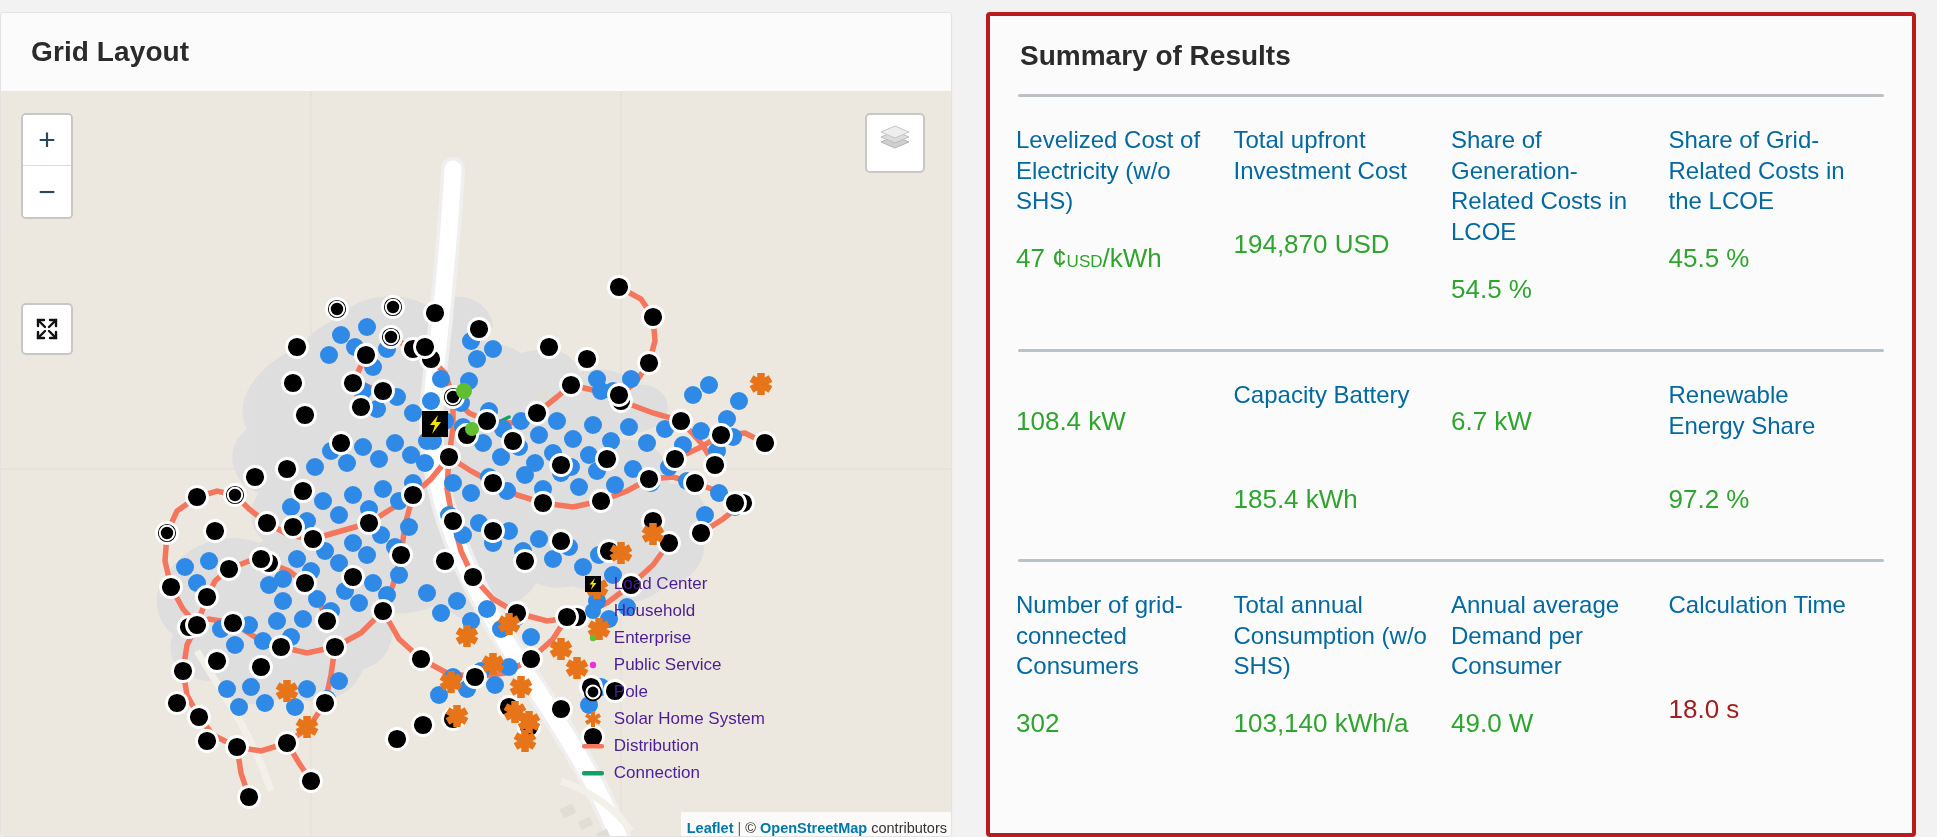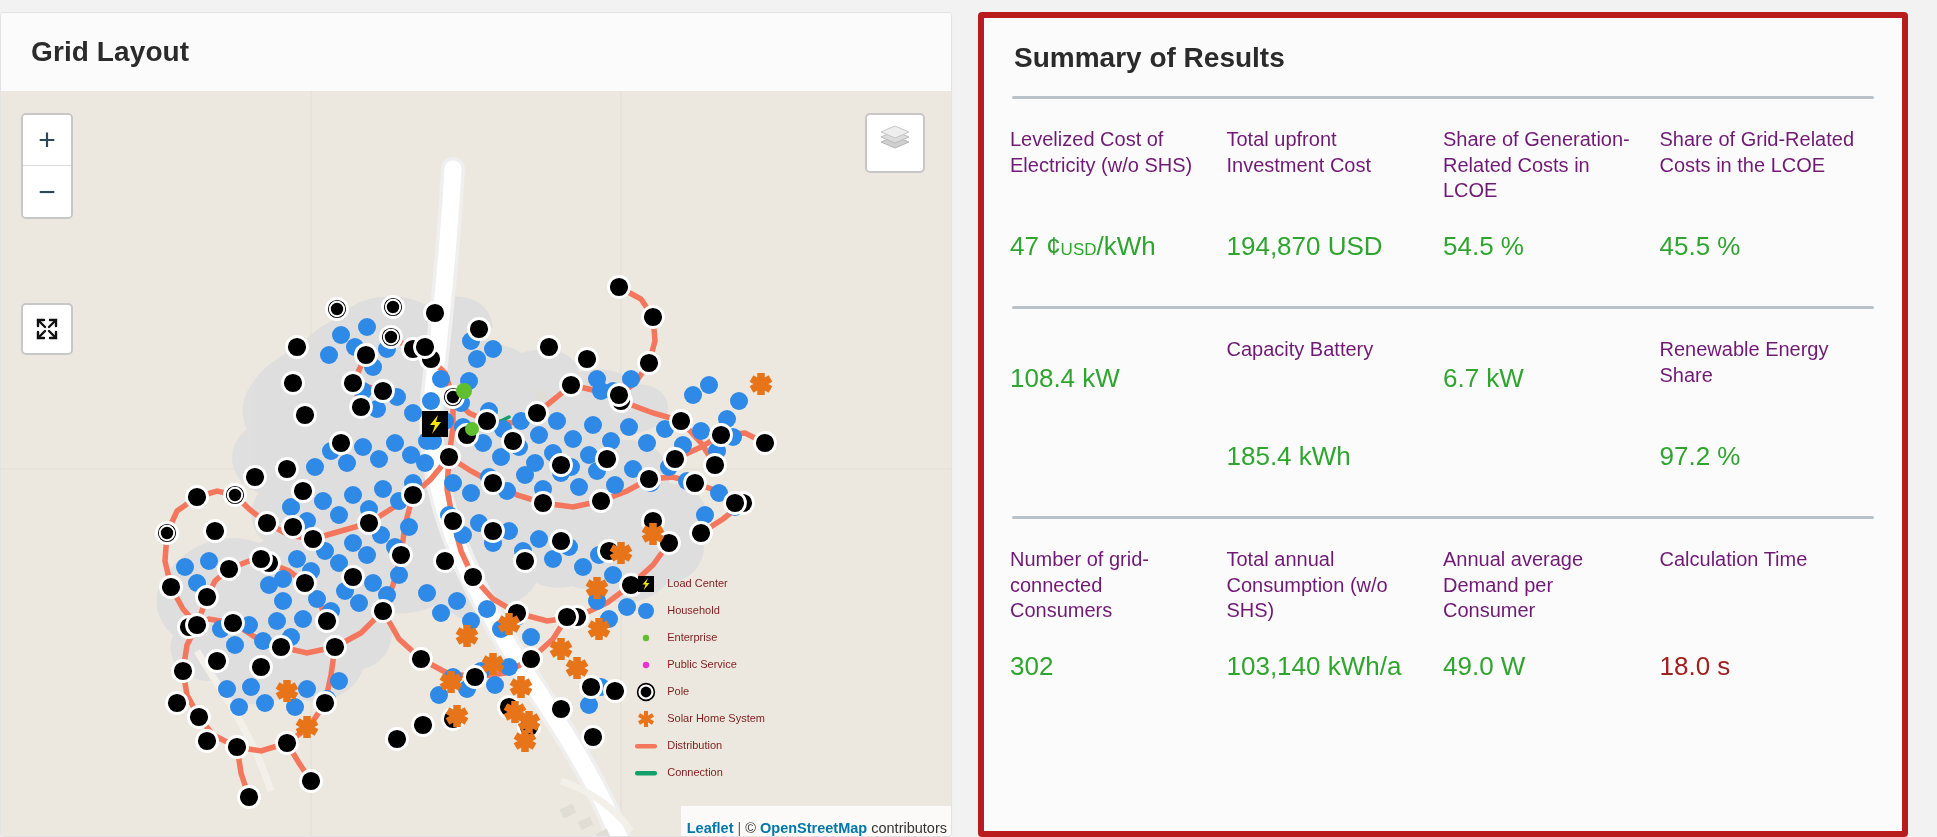--- a/index.html
+++ b/index.html
@@ -6,21 +6,21 @@
   html, body {
     width: 1937px; height: 837px;
     background: #f2f2f2;
     font-family: "Liberation Sans", sans-serif;
     overflow: hidden;
   }
   .page {
     position: relative;
     width: 1937px; height: 837px;
     display: flex;
-    gap: 26px;
+    gap: 34px;
     padding: 12px 0 0 0;
   }
 
   
   .map-card {
     position: relative;
     width: 952px; height: 825px;
     margin-left: 0px;
     background: #fbfbfb;
     border: 1px solid #e3e3e3;
@@ -83,72 +83,72 @@
     border-radius: 5px;
     display: flex; align-items: center; justify-content: center;
     z-index: 20; cursor: pointer;
   }
 
   
   .legend {
     position: absolute; right: 188px; bottom: 52px;
     z-index: 25;
     font-family: "Liberation Sans", sans-serif;
-    font-size: 11px; color: #7f1d1d;
+    font-size: 17px; color: #4c1d95;
     line-height: 1;
   }
   .legend-row {
     display: flex; align-items: center;
     height: 27px;
   }
   .legend-key {
     width: 30px; display: flex; align-items: center; justify-content: center;
     flex: 0 0 30px;
   }
   .legend-label { margin-left: 6px; white-space: nowrap; }
 
   .attribution {
     position: absolute; right: 0; bottom: 0;
     background: rgba(255,255,255,.78);
-    padding: 14px 6px 2px 6px;
+    padding: 8px 6px 2px 6px;
     font-size: 14.5px;
     color: #333;
     z-index: 25;
     font-family: "Liberation Sans", sans-serif;
   }
   .attribution a { color: #0078a8; text-decoration: none; font-weight: 700; }
   .attribution .sep { color:#666; font-weight:400; }
 
   
   .summary-card {
     position: relative;
     width: 930px; height: 825px;
     background: #fbfbfb;
-    border: 6px solid #b91c1c;
+    border: 4px solid #b91c1c;
     border-radius: 4px;
     box-shadow: 0 1px 2px rgba(0,0,0,.04);
     padding: 0 26px;
     overflow: hidden;
   }
   .summary-title {
     font-size: 28px; font-weight: 700; color: #2b2b2b;
     padding: 24px 0 0 4px;
   }
   .hr {
     height: 3px; background: #b9c2c9;
     margin: 22px 2px 0 2px;
     border-radius: 2px;
   }
   .res-row {
     display: flex;
     padding-top: 28px;
   }
   .res-cell { width: 25%; padding-right: 20px; }
   .res-label {
-    font-size: 20px; color: #701a75; line-height: 1.28;
+    font-size: 24px; color: #0369a1; line-height: 1.28;
     min-height: 78px;
     font-weight: 400;
   }
   .res-value {
     font-size: 26px; font-weight: 400; color: #2fa52f;
     margin-top: 26px; white-space: nowrap;
   }
   .res-value.warn { color: #a02020; }
   .res-value sub { font-size: 17px; vertical-align: baseline; position: relative; top: 0; }
   .row-gap { height: 22px; }

